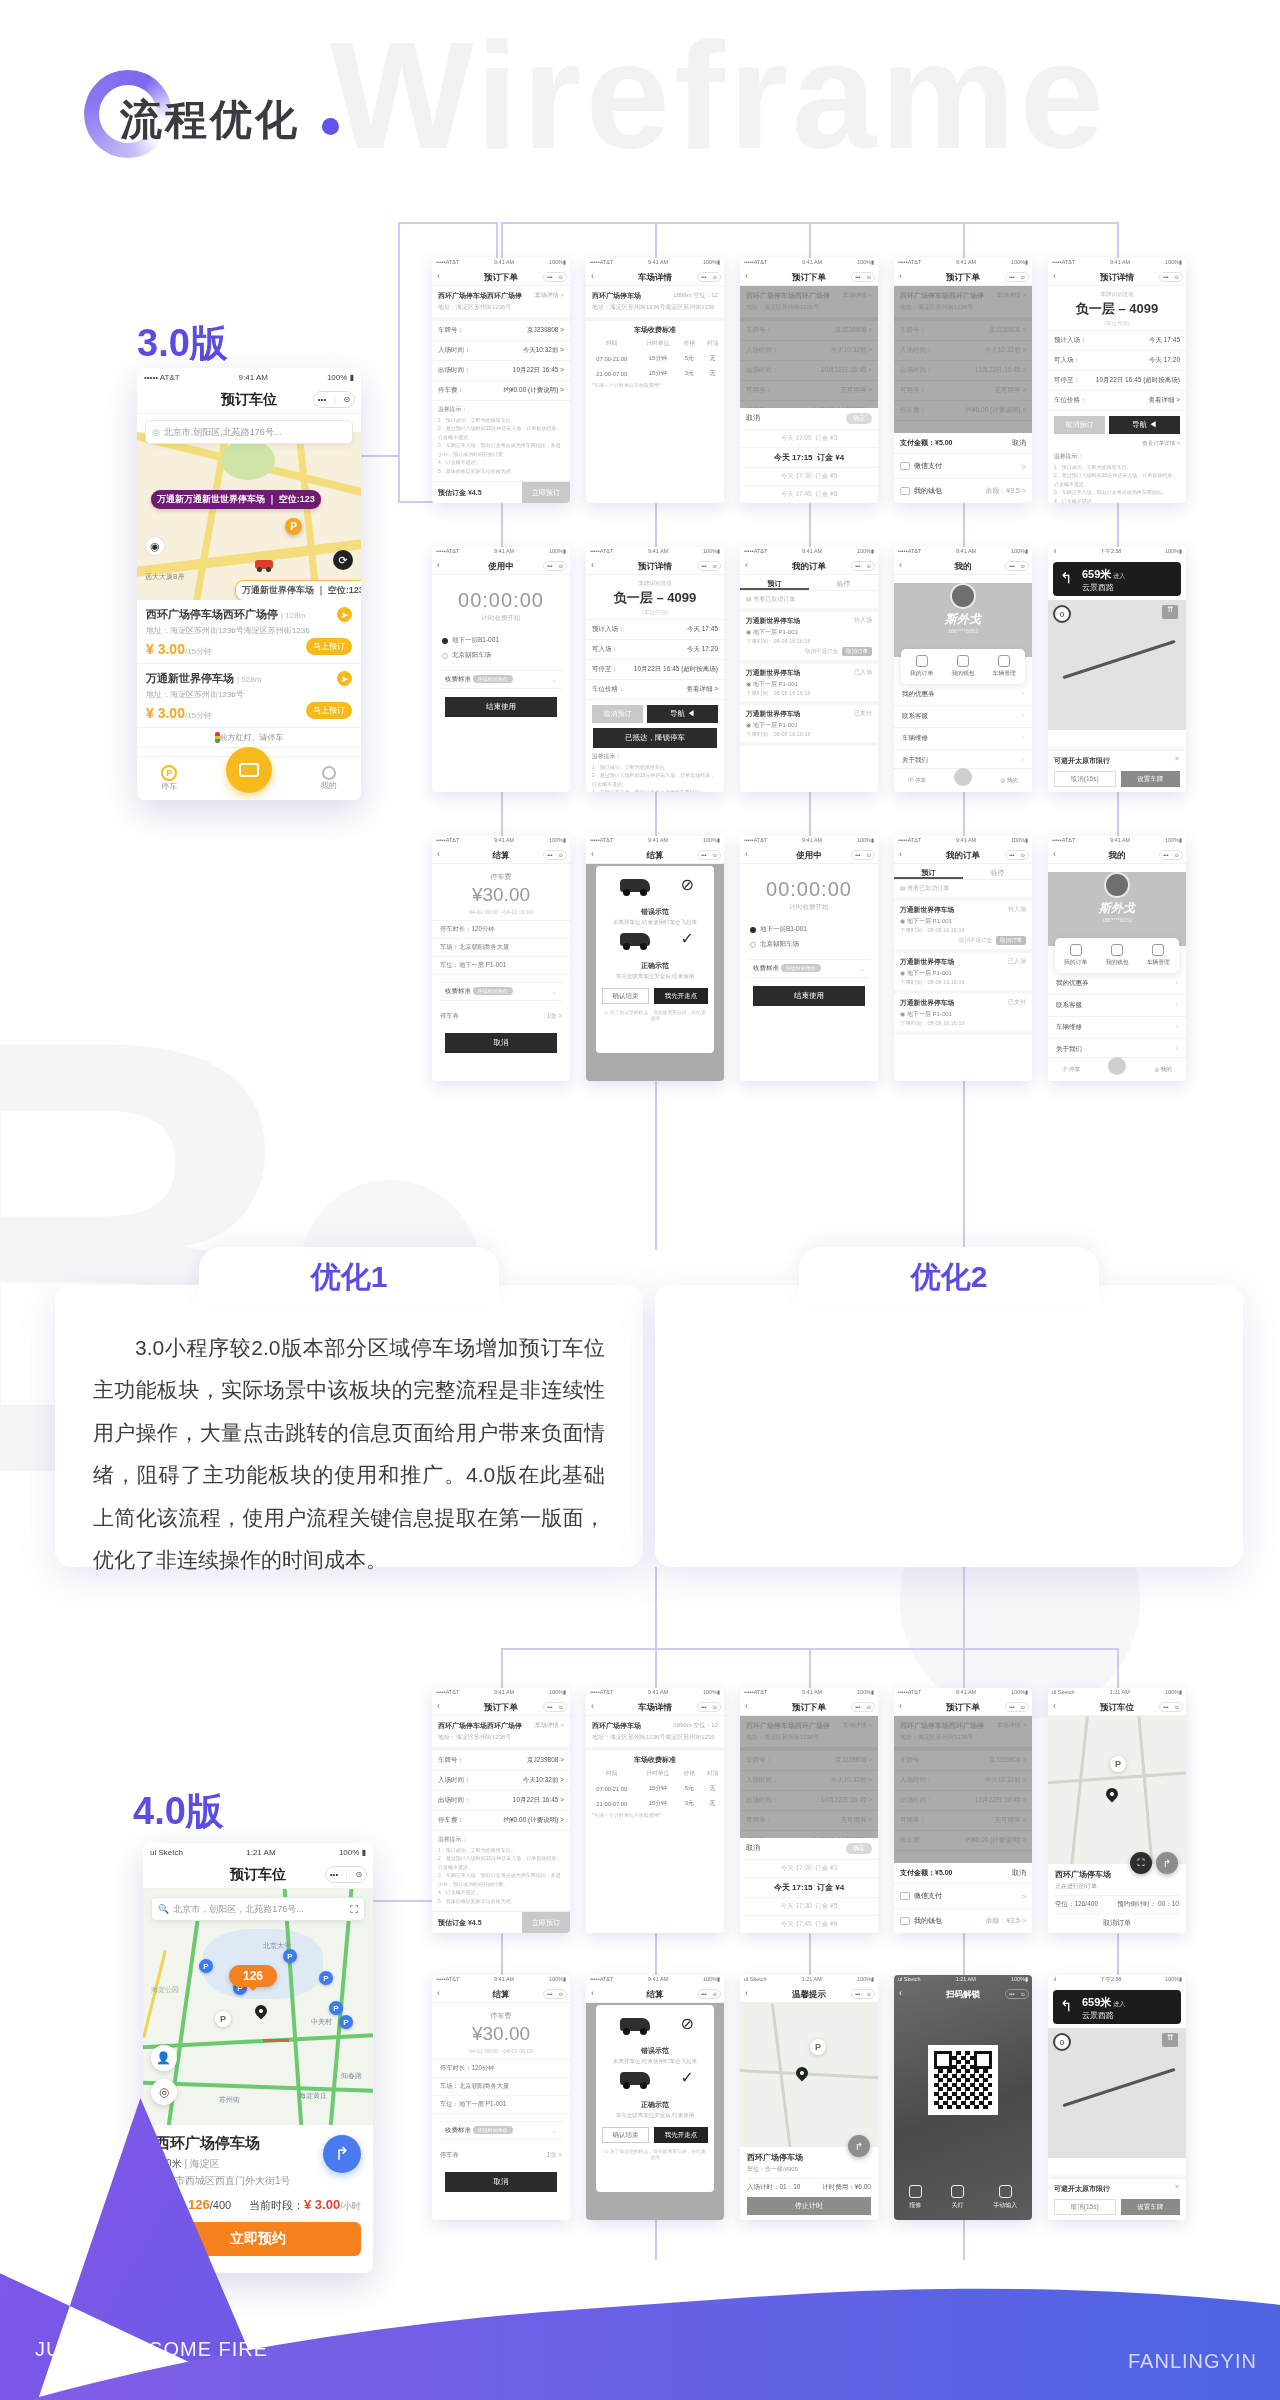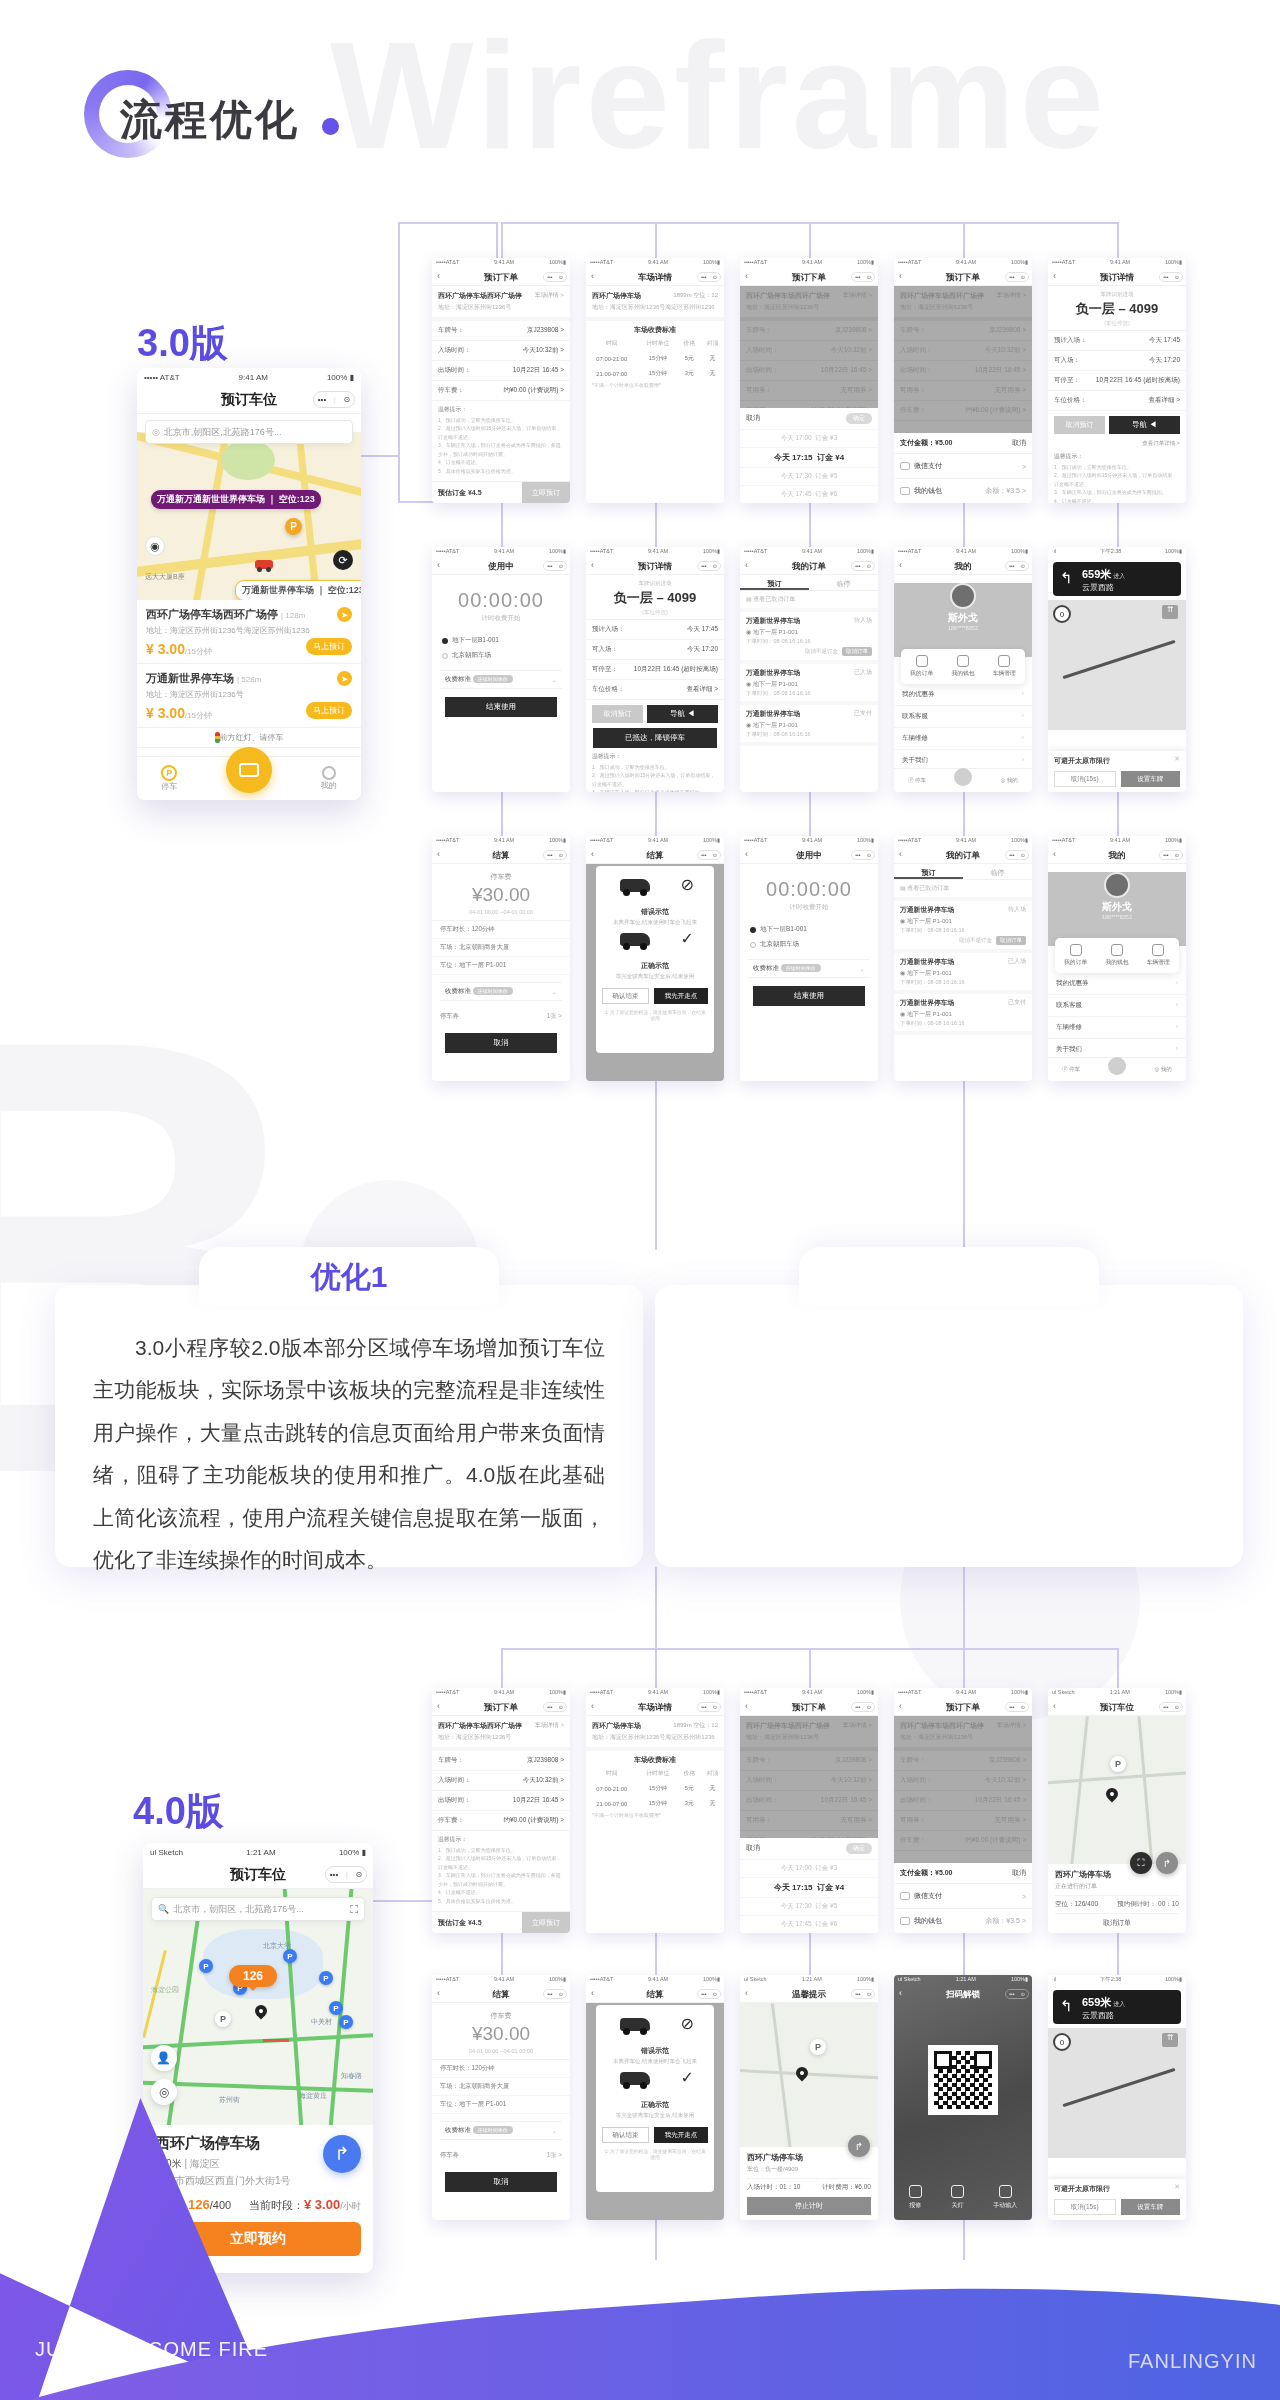--- a/index.html
+++ b/index.html
@@ -169,21 +169,21 @@
   .ordlink{padding:4px 6px;font-size:6px;color:#b5b5b5;border-bottom:4px solid #f7f7f7;}
   .ord{padding:4px 6px;border-bottom:4px solid #f7f7f7;position:relative;}
   .ord .r1{display:flex;justify-content:space-between;font-size:6.8px;color:#444;font-weight:700;}
   .ord .st{color:#b5b5b5;font-weight:400;font-size:6px;}
   .ord .r2{font-size:6px;color:#888;margin-top:2px;}
   .ord .r3{font-size:5.5px;color:#bbb;margin-top:1px;}
   .ord .cx{display:flex;justify-content:flex-end;align-items:center;gap:4px;margin-top:2px;font-size:5.5px;color:#bbb;}
   .ord .cx .cb{background:#bdbdbd;color:#fff;border-radius:2px;padding:1px 4px;border:none;font-size:5.5px;}
   .profhead{height:74px;background:#c2c2c2;position:relative;text-align:center;}
   .profhead .av{width:26px;height:26px;border-radius:50%;background:#6f6f6f;margin:8px auto 2px;border:2px solid #e9e9e9;}
-  .profhead .nm{font-size:10px;color:#fff;font-weight:700;}
+  .profhead .nm{font-size:12px;color:#fff;font-weight:700;font-style:italic;}
   .profhead .ph{font-size:5.5px;color:#eee;}
   .profcard{position:relative;margin:-8px 7px 0;background:#fff;border-radius:5px;box-shadow:0 2px 8px rgba(0,0,0,.1);display:flex;padding:6px 0;}
   .profcard .pc{flex:1;text-align:center;font-size:5.8px;color:#666;}
   .profcard .pc i{display:block;width:12px;height:12px;border:1.5px solid #999;border-radius:3px;margin:0 auto 2px;}
   .profrow{display:flex;justify-content:space-between;padding:6px 8px;border-bottom:1px solid #f3f3f3;font-size:6.5px;color:#555;}
   .profrow em{font-style:normal;color:#ccc;}
   .minitab{position:absolute;left:0;right:0;bottom:0;height:24px;border-top:1px solid #f0f0f0;background:#fff;display:flex;align-items:center;justify-content:space-around;font-size:5.5px;color:#999;}
   .minitab .msc{width:18px;height:18px;border-radius:50%;background:#cfcfcf;margin-top:-8px;}
   .navbanner{margin:4px 5px;background:#1c1c1c;border-radius:4px;color:#fff;padding:5px 7px;position:relative;height:34px;}
   .navbanner .arr{position:absolute;left:7px;top:7px;font-size:15px;}
@@ -386,20 +386,21 @@
   </div>
 </div>
 
 <div class="callbox box1">
   <div class="tab"></div>
   <h2>优化1</h2>
   <p>3.0小程序较2.0版本部分区域停车场增加预订车位主功能板块，实际场景中该板块的完整流程是非连续性用户操作，大量点击跳转的信息页面给用户带来负面情绪，阻碍了主功能板块的使用和推广。4.0版在此基础上简化该流程，使用户流程关键信息提取在第一版面，优化了非连续操作的时间成本。</p>
 </div>
 <div class="callbox box2">
   <div class="tab"></div>
+  <h2>优化2</h2>
 </div>
 
 <div id="top-grid" class="grid">
     <div class="mini">
       <div class="sbar">
         <span>•••••AT&amp;T</span>
         <span>9:41 AM</span>
         <span>100%▮</span>
       </div>
       <div class="mnav">

